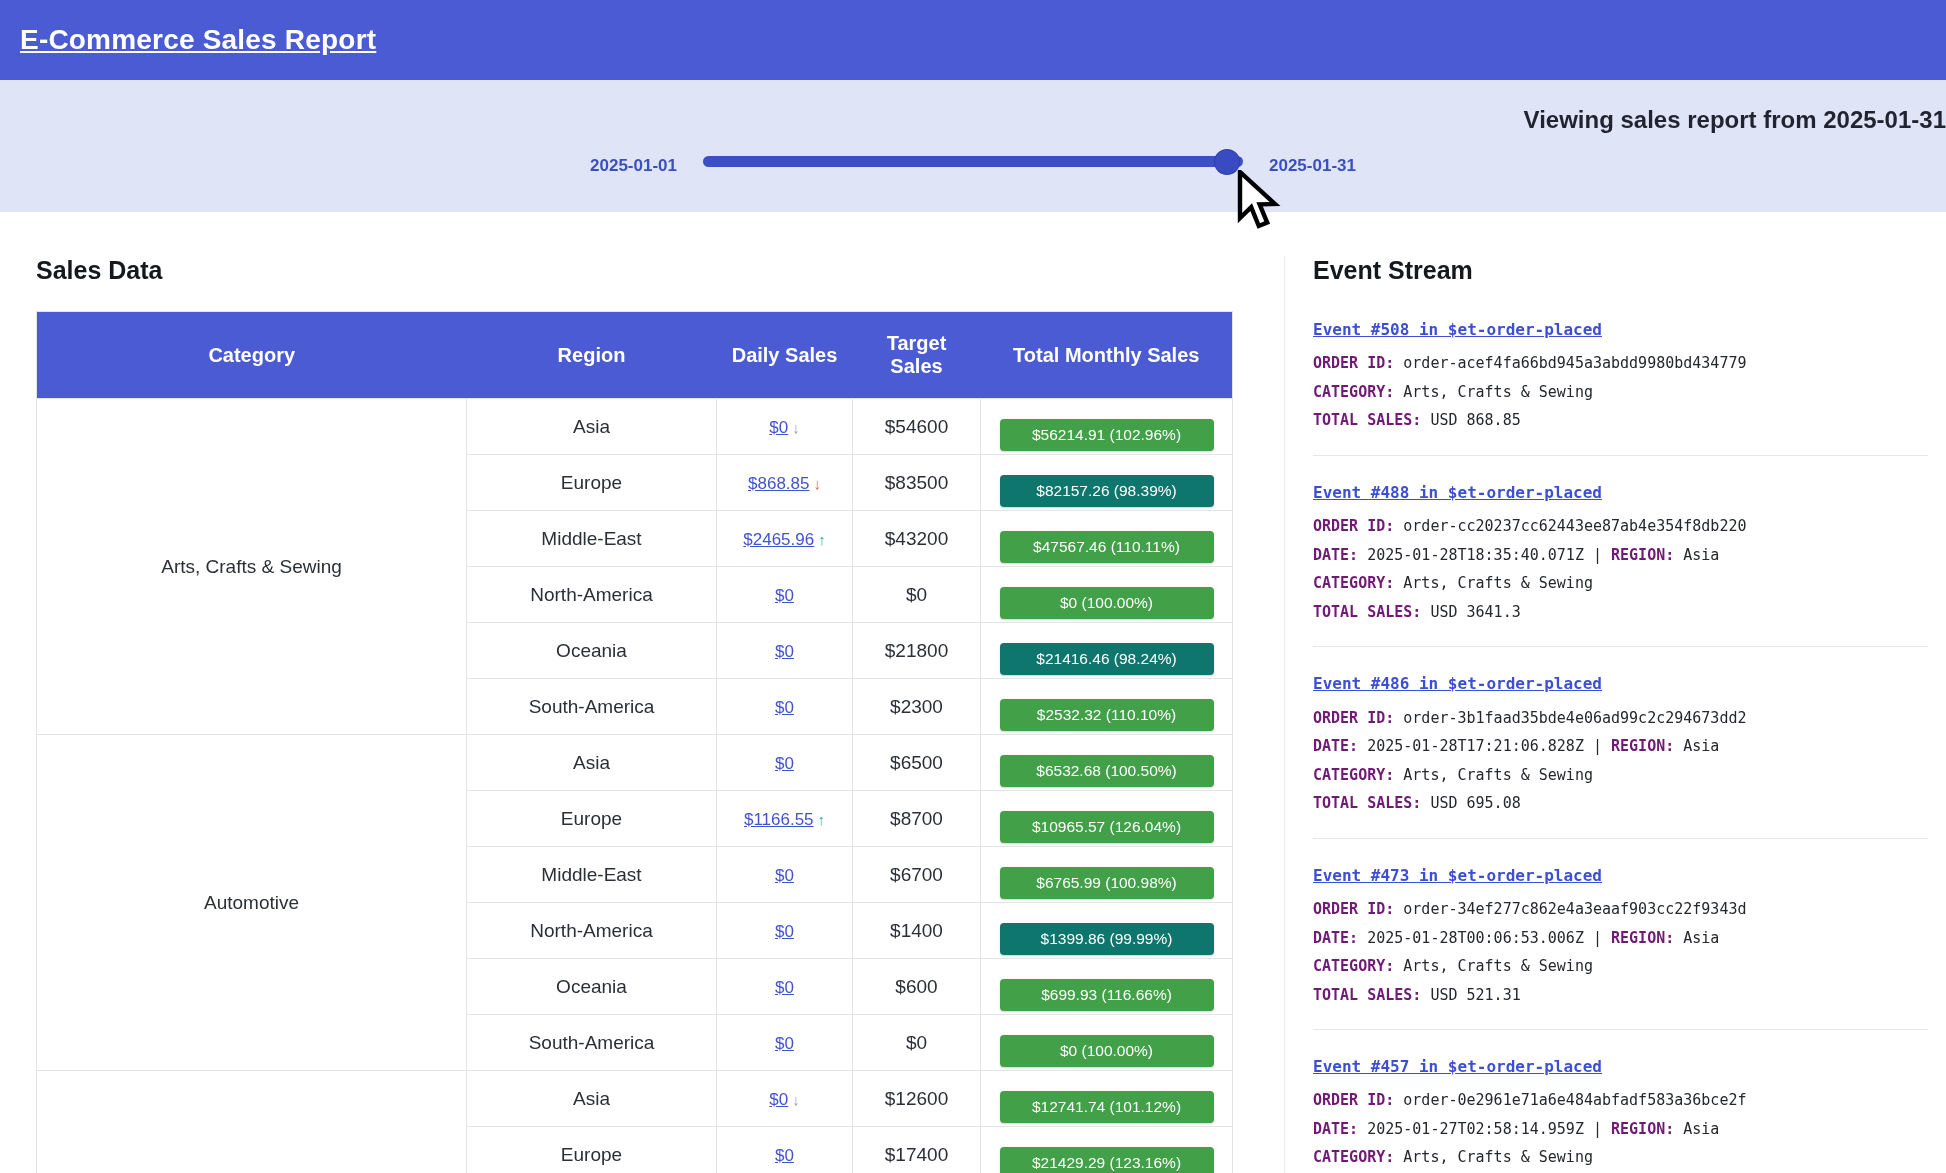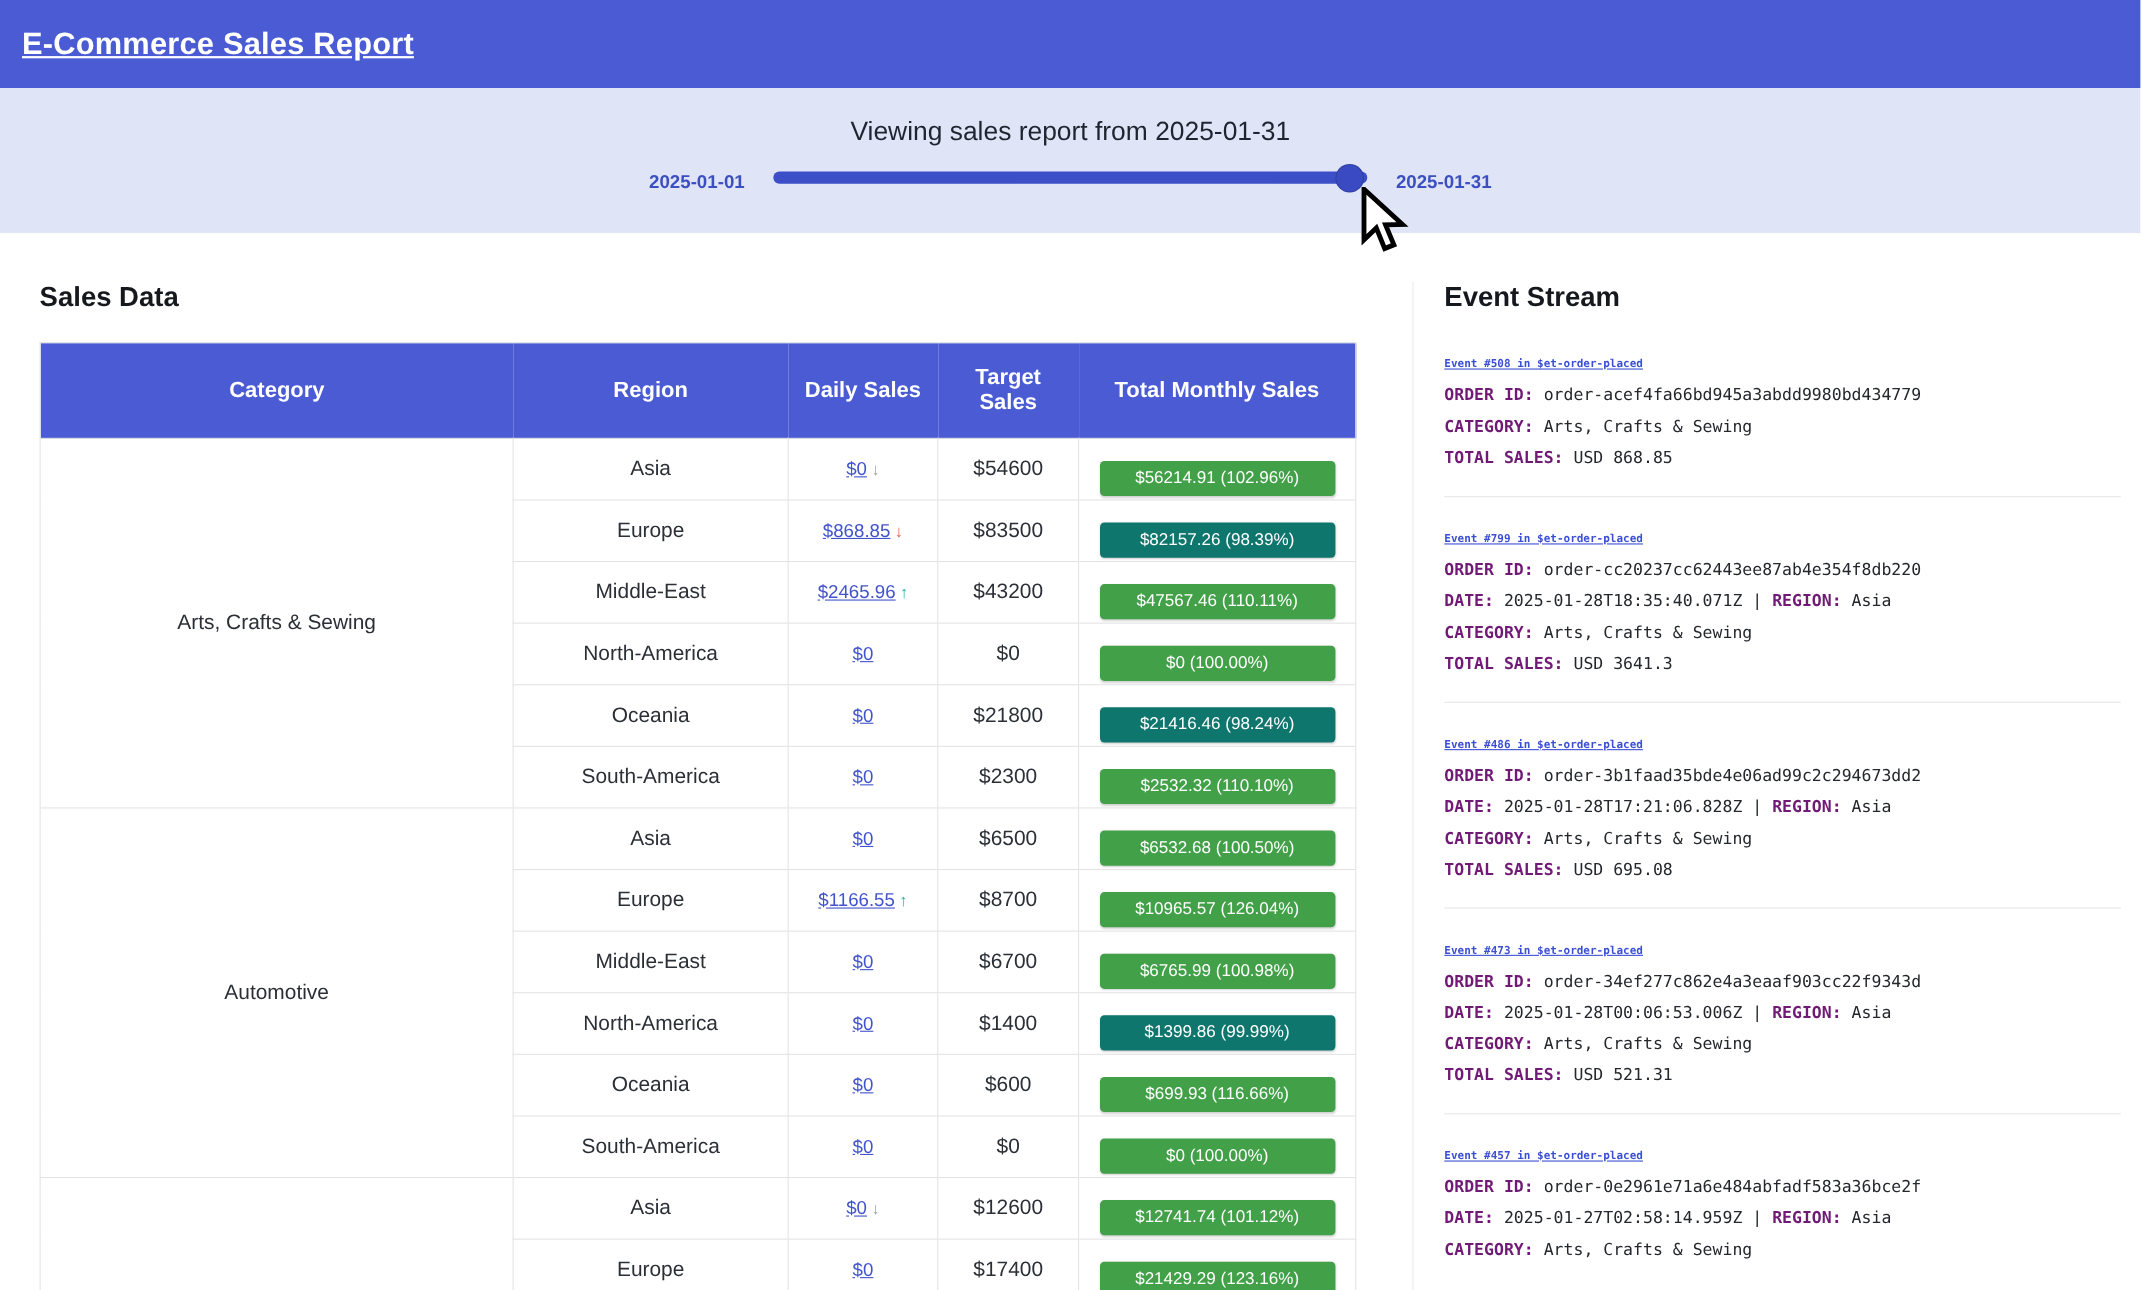--- a/index.html
+++ b/index.html
@@ -5,21 +5,21 @@
   * { margin:0; padding:0; box-sizing:border-box; }
   html,body { width:1946px; height:1173px; overflow:hidden; background:#fff;
               font-family:"Liberation Sans", sans-serif; position:relative; }
 
   
   .app-header { height:80px; background:#4a5bd4; display:flex; align-items:center; padding:0 20px; }
   .app-header h1 { color:#fff; font-size:28px; font-weight:700; letter-spacing:.2px;text-decoration:underline; }
 
   
   .slider-section { height:132px; background:#dfe5f7; padding-top:26px; }
-  .slider-title { text-align:center; font-size:24px; font-weight:400; color:#1f2430; }
+  .slider-title { text-align:right; font-size:24px; font-weight:700; color:#1f2430; }
   .slider-row { display:flex; align-items:flex-start; justify-content:center; gap:26px; margin-top:22px; }
   .slider-minmax { font-size:17px; font-weight:700; color:#3c4fc0; }
   .slider-track { position:relative; width:540px; height:11px; background:#3d4fc8; border-radius:6px; cursor:pointer; }
   .slider-thumb { position:absolute; top:50%; left:97%; width:24px; height:24px; border-radius:50%;
                   background:#3a4ac2; transform:translate(-50%,-50%); box-shadow:0 0 0 1px #32409f; cursor:grab; }
 
   
   .cursor { position:absolute; left:1236px; top:170px; z-index:50; pointer-events:none; }
 
   
@@ -52,21 +52,21 @@
            font-size:15.5px; color:#fff; line-height:1.25;
            box-shadow:0 1px 2px rgba(0,0,0,.18);margin-top:17px; }
   .badge.green { background:#42a048; }
   .badge.red   { background:#0f766e; }
 
   
   .events { margin-top:30px; }
   .event-item { font-family:"DejaVu Sans Mono", monospace; font-size:15px; color:#24272c;
                 line-height:1.9; }
   .event-item .ev-title { display:inline-block; font-weight:700; color:#3c4fd4;
-                          text-decoration:underline; margin-bottom:4px; font-size:10px; }
+                          text-decoration:underline; margin-bottom:4px; font-size:16px; }
   .event-item b { color:#701a75; }
   .ev-divider { border:none; border-top:1px solid #e7e7e7; margin:20px 0 22px; }
 </style>
 </head>
 <body>
 
 <div class="app-header">
   <h1>E-Commerce Sales Report</h1>
 </div>
 
@@ -197,21 +197,21 @@
           </tr>
         </tbody>
     </table>
   </div>
 
   <div class="right-col">
     <div class="section-heading">Event Stream</div>
     <div class="events" id="events-list">
         <div class="event-item"><a href="#" class="ev-title">Event #508 in $et-order-placed</a><div><b>ORDER ID:</b> order-acef4fa66bd945a3abdd9980bd434779</div><div><b>CATEGORY:</b> Arts, Crafts &amp; Sewing</div><div><b>TOTAL SALES:</b> USD 868.85</div></div>
         <hr class="ev-divider">
-        <div class="event-item"><a href="#" class="ev-title">Event #799 in $et-order-placed</a><div><b>ORDER ID:</b> order-cc20237cc62443ee87ab4e354f8db220</div><div><b>DATE:</b> 2025-01-28T18:35:40.071Z | <b>REGION:</b> Asia</div><div><b>CATEGORY:</b> Arts, Crafts &amp; Sewing</div><div><b>TOTAL SALES:</b> USD 3641.3</div></div>
+        <div class="event-item"><a href="#" class="ev-title">Event #488 in $et-order-placed</a><div><b>ORDER ID:</b> order-cc20237cc62443ee87ab4e354f8db220</div><div><b>DATE:</b> 2025-01-28T18:35:40.071Z | <b>REGION:</b> Asia</div><div><b>CATEGORY:</b> Arts, Crafts &amp; Sewing</div><div><b>TOTAL SALES:</b> USD 3641.3</div></div>
         <hr class="ev-divider">
         <div class="event-item"><a href="#" class="ev-title">Event #486 in $et-order-placed</a><div><b>ORDER ID:</b> order-3b1faad35bde4e06ad99c2c294673dd2</div><div><b>DATE:</b> 2025-01-28T17:21:06.828Z | <b>REGION:</b> Asia</div><div><b>CATEGORY:</b> Arts, Crafts &amp; Sewing</div><div><b>TOTAL SALES:</b> USD 695.08</div></div>
         <hr class="ev-divider">
         <div class="event-item"><a href="#" class="ev-title">Event #473 in $et-order-placed</a><div><b>ORDER ID:</b> order-34ef277c862e4a3eaaf903cc22f9343d</div><div><b>DATE:</b> 2025-01-28T00:06:53.006Z | <b>REGION:</b> Asia</div><div><b>CATEGORY:</b> Arts, Crafts &amp; Sewing</div><div><b>TOTAL SALES:</b> USD 521.31</div></div>
         <hr class="ev-divider">
         <div class="event-item"><a href="#" class="ev-title">Event #457 in $et-order-placed</a><div><b>ORDER ID:</b> order-0e2961e71a6e484abfadf583a36bce2f</div><div><b>DATE:</b> 2025-01-27T02:58:14.959Z | <b>REGION:</b> Asia</div><div><b>CATEGORY:</b> Arts, Crafts &amp; Sewing</div></div>
       </div>
   </div>
 </div>
 

